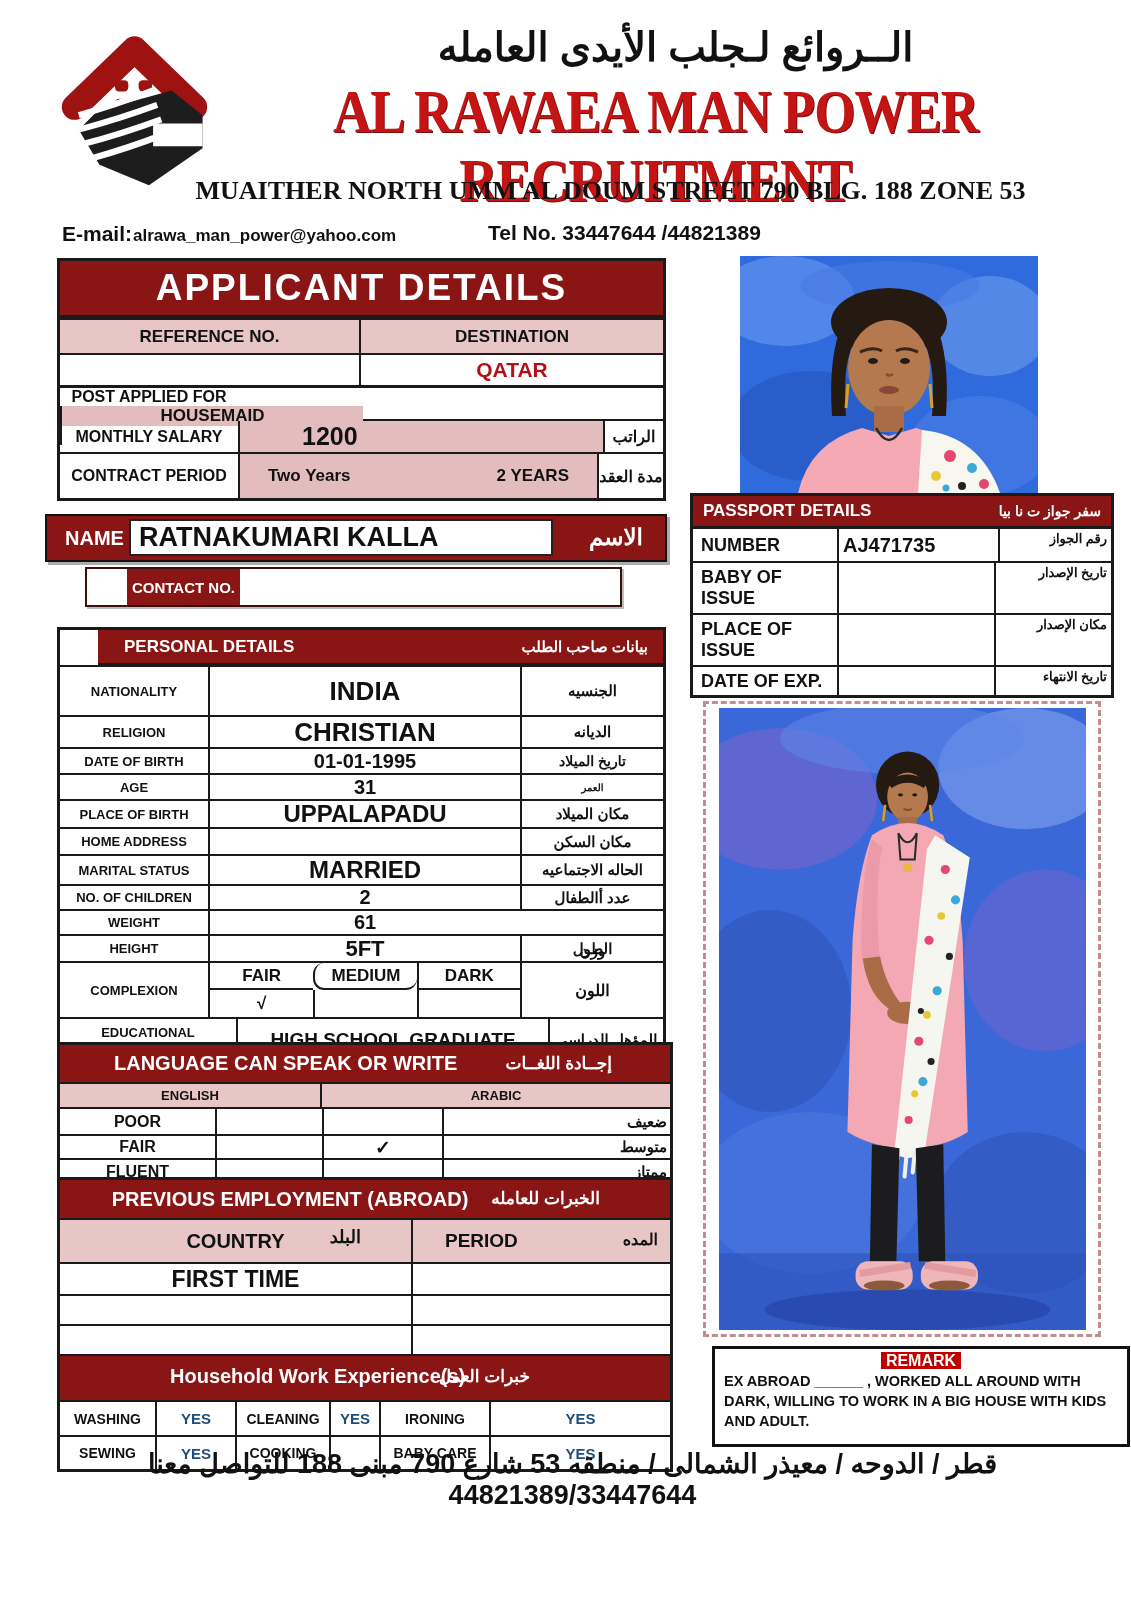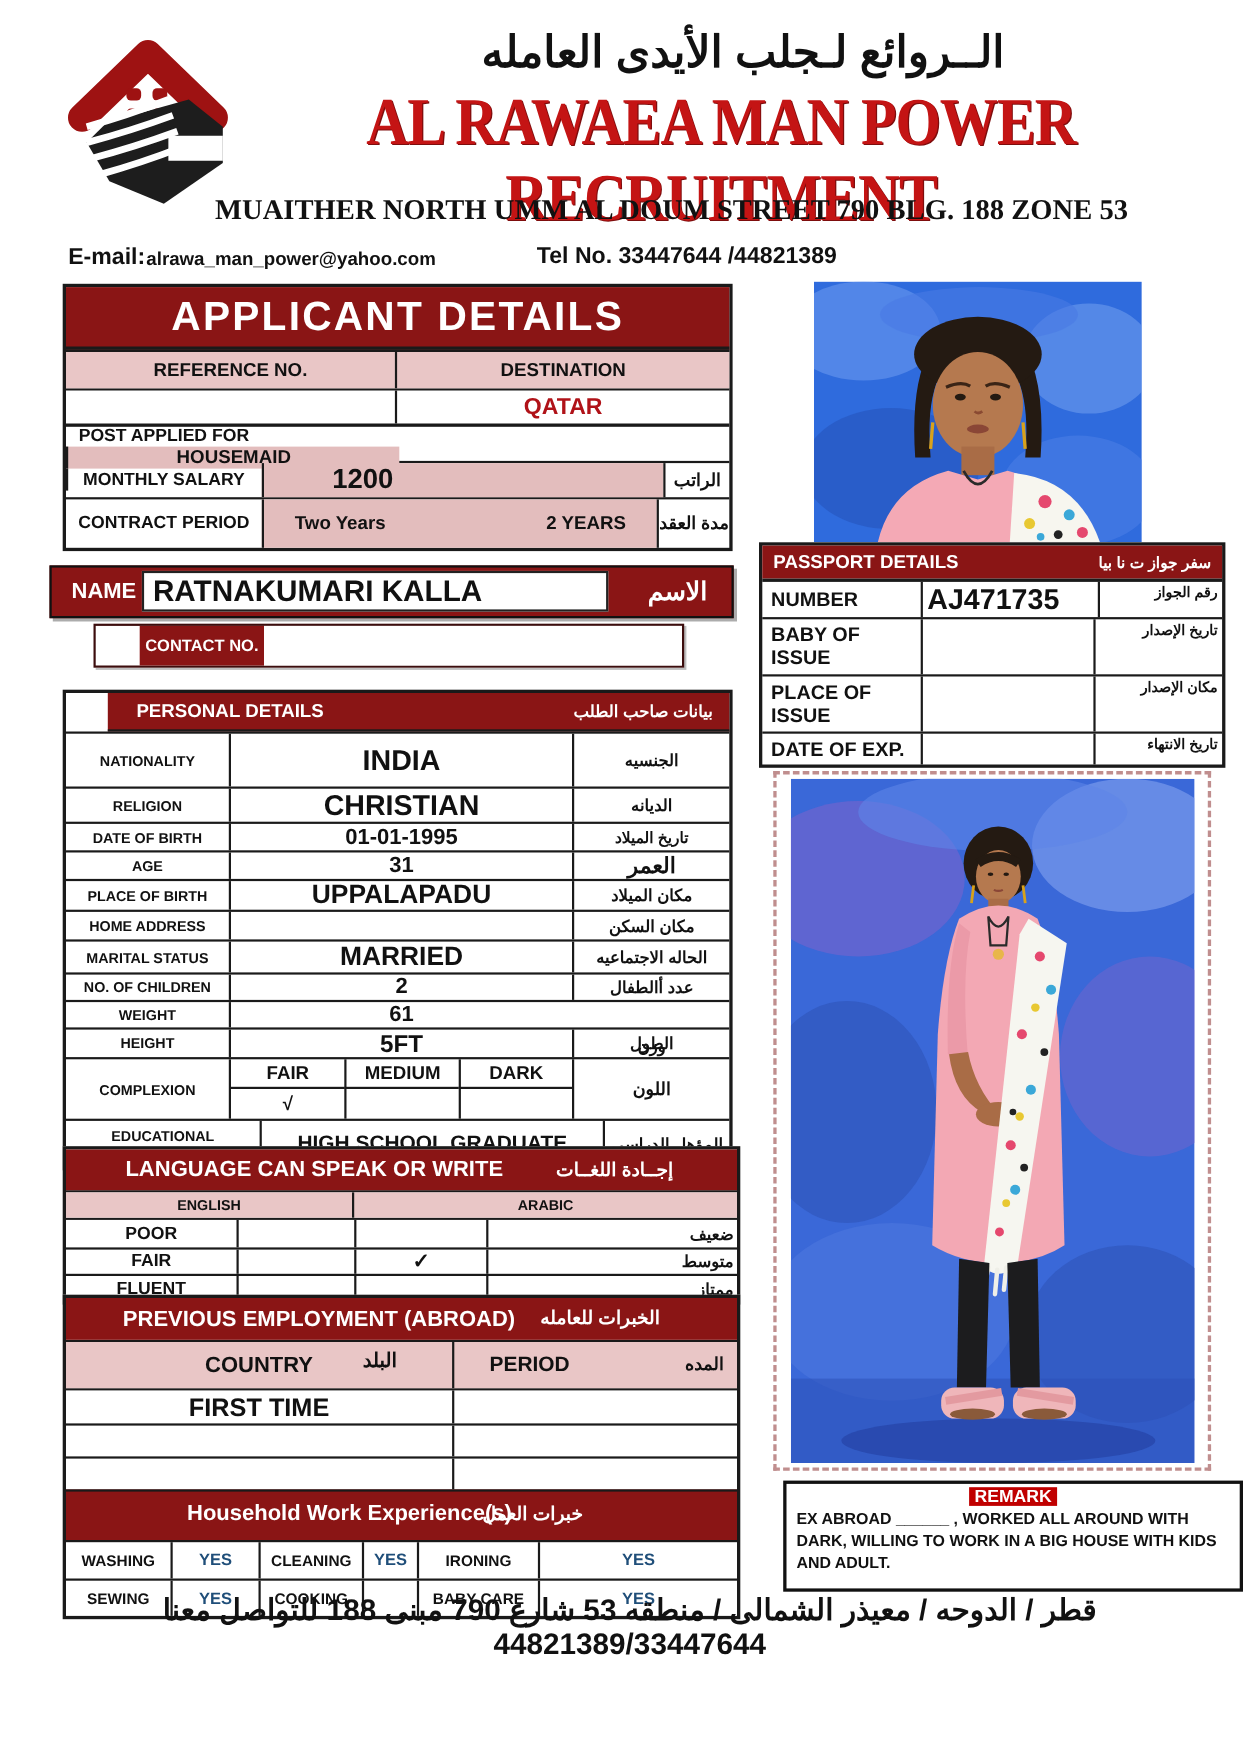--- a/index.html
+++ b/index.html
@@ -119,21 +119,21 @@
     </svg>
   </div>
 
   <div class="abs tbl" style="left:690px;top:493px;width:418px;">
     <div class="maroon flex" style="height:30px;align-items:center;justify-content:space-between;padding:0 10px;">
       <span class="b" style="font-size:17px;">PASSPORT DETAILS</span>
       <span class="ar" style="font-size:14px;">سفر جواز ت نا بيا</span>
     </div>
     <div class="row" style="height:32px;border-top:3px solid #1a1a1a;">
       <div class="cell b" style="width:136px;justify-content:flex-start;padding-left:8px;font-size:18px;">NUMBER</div>
-      <div class="cell b" style="width:155px;justify-content:flex-start;padding-left:4px;font-size:26px;">AJ471735</div>
+      <div class="cell b" style="width:155px;justify-content:flex-start;padding-left:4px;font-size:20px;">AJ471735</div>
       <div class="cell ar" style="flex:1;font-size:13px;align-items:flex-start;justify-content:flex-end;padding:2px 4px 0 0;">رقم الجواز</div>
     </div>
     <div class="row" style="height:50px;">
       <div class="cell b" style="width:136px;justify-content:flex-start;padding-left:8px;font-size:18px;">BABY OF ISSUE</div>
       <div class="cell" style="width:155px;"></div>
       <div class="cell ar" style="flex:1;font-size:13px;align-items:flex-start;justify-content:flex-end;padding:2px 4px 0 0;">تاريخ الإصدار</div>
     </div>
     <div class="row" style="height:50px;">
       <div class="cell b" style="width:136px;justify-content:flex-start;padding-left:8px;font-size:18px;">PLACE OF ISSUE</div>
       <div class="cell" style="width:155px;"></div>
@@ -173,21 +173,21 @@
       <div class="cell ar" style="flex:1;font-size:15px;">الديانه</div>
     </div>
     <div class="row" style="height:24px;">
       <div class="cell b" style="width:148px;font-size:13px;">DATE OF BIRTH</div>
       <div class="cell b" style="width:310px;font-size:20px;">01-01-1995</div>
       <div class="cell ar" style="flex:1;font-size:14px;">تاريخ الميلاد</div>
     </div>
     <div class="row" style="height:24px;">
       <div class="cell b" style="width:148px;font-size:13px;">AGE</div>
       <div class="cell b" style="width:310px;font-size:20px;">31</div>
-      <div class="cell ar" style="flex:1;font-size:20px;">العمر</div>
+      <div class="cell ar" style="flex:1;font-size:10px;">العمر</div>
     </div>
     <div class="row" style="height:26px;">
       <div class="cell b" style="width:148px;font-size:13px;">PLACE OF BIRTH</div>
       <div class="cell b" style="width:310px;font-size:24px;">UPPALAPADU</div>
       <div class="cell ar" style="flex:1;font-size:15px;">مكان الميلاد</div>
     </div>
     <div class="row" style="height:25px;">
       <div class="cell b" style="width:148px;font-size:13px;">HOME ADDRESS</div>
       <div class="cell b" style="width:310px;"></div>
       <div class="cell ar" style="flex:1;font-size:15px;">مكان السكن</div>
@@ -209,21 +209,21 @@
     </div>
     <div class="row" style="height:25px;">
       <div class="cell b" style="width:148px;font-size:13px;">HEIGHT</div>
       <div class="cell b" style="width:310px;font-size:22px;">5FT</div>
       <div class="cell ar" style="flex:1;font-size:15px;">الطول</div>
     </div>
     <div class="row" style="height:54px;">
       <div class="cell b" style="width:148px;font-size:13px;">COMPLEXION</div>
       <div style="width:310px;border-left:2px solid #1a1a1a;display:grid;grid-template-columns:1fr 1fr 1fr;grid-template-rows:1fr 1fr;">
         <div class="ctr b" style="font-size:17px;border-bottom:2px solid #1a1a1a;">FAIR</div>
-        <div class="ctr b" style="font-size:17px;border-bottom:2px solid #1a1a1a;border-left:2px solid #1a1a1a;">MEDIUM</div>
+        <div class="ctr b" style="font-size:17px;border-bottom:2px solid #1a1a1a;border-left:2px solid #1a1a1a;border-radius:11px;">MEDIUM</div>
         <div class="ctr b" style="font-size:17px;border-bottom:2px solid #1a1a1a;border-left:2px solid #1a1a1a;">DARK</div>
         <div class="ctr b" style="font-size:17px;">√</div>
         <div class="ctr b" style="border-left:2px solid #1a1a1a;"></div>
         <div class="ctr b" style="border-left:2px solid #1a1a1a;"></div>
       </div>
       <div class="cell ar" style="flex:1;font-size:16px;">اللون</div>
     </div>
     <div class="row" style="height:42px;">
       <div class="cell b" style="width:148px;font-size:13px;text-align:center;padding:0 14px;">EDUCATIONAL QUALIFICATION</div>
       <div class="cell b" style="width:310px;font-size:19px;">HIGH SCHOOL GRADUATE</div>

